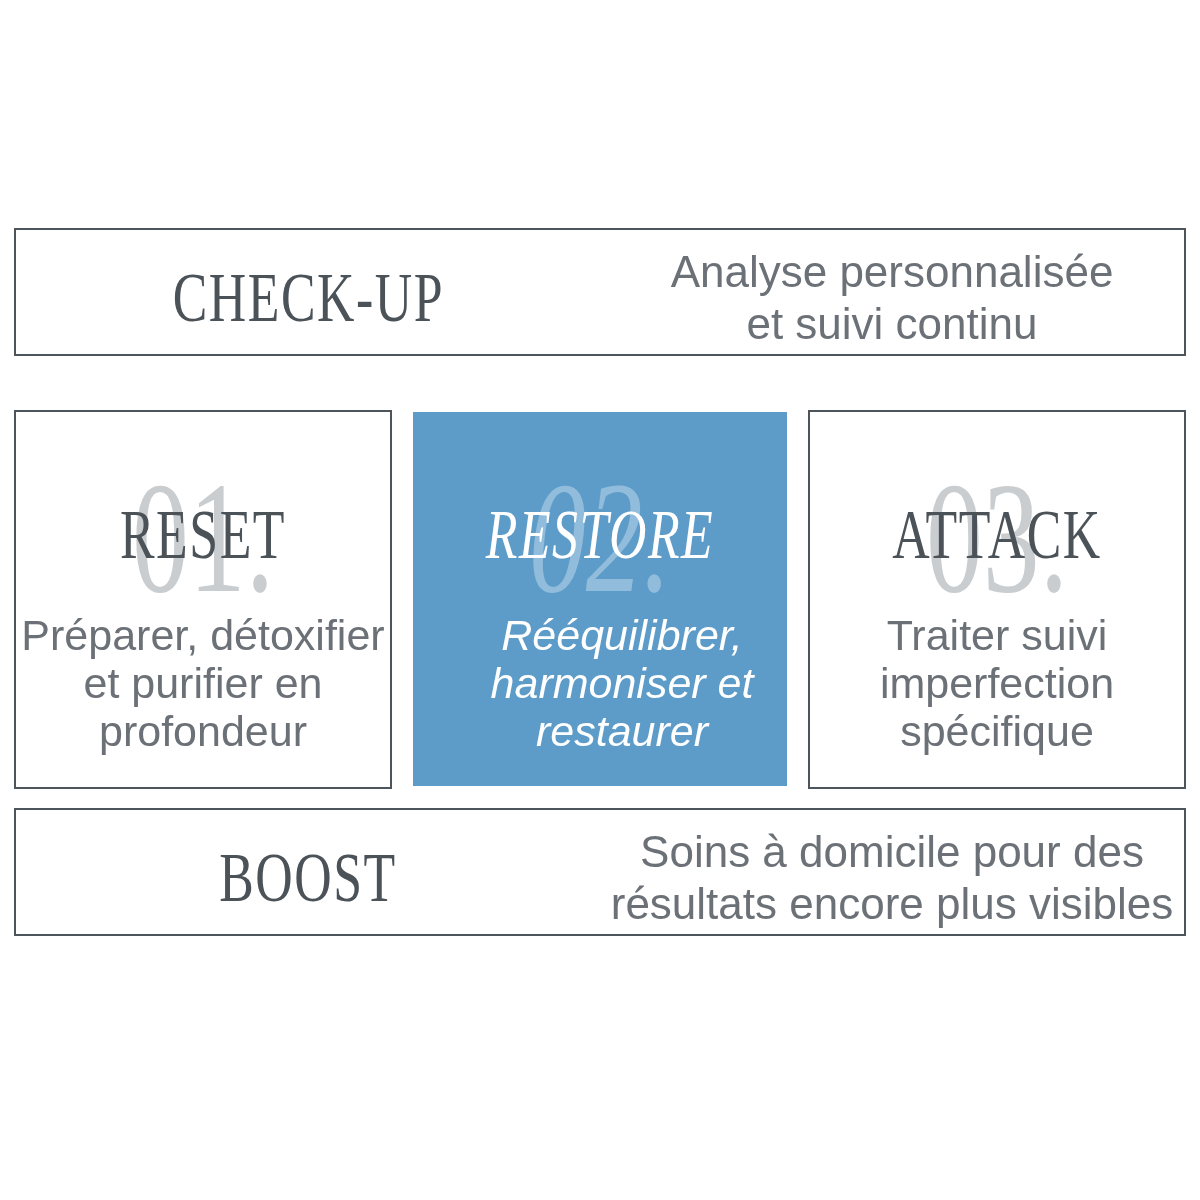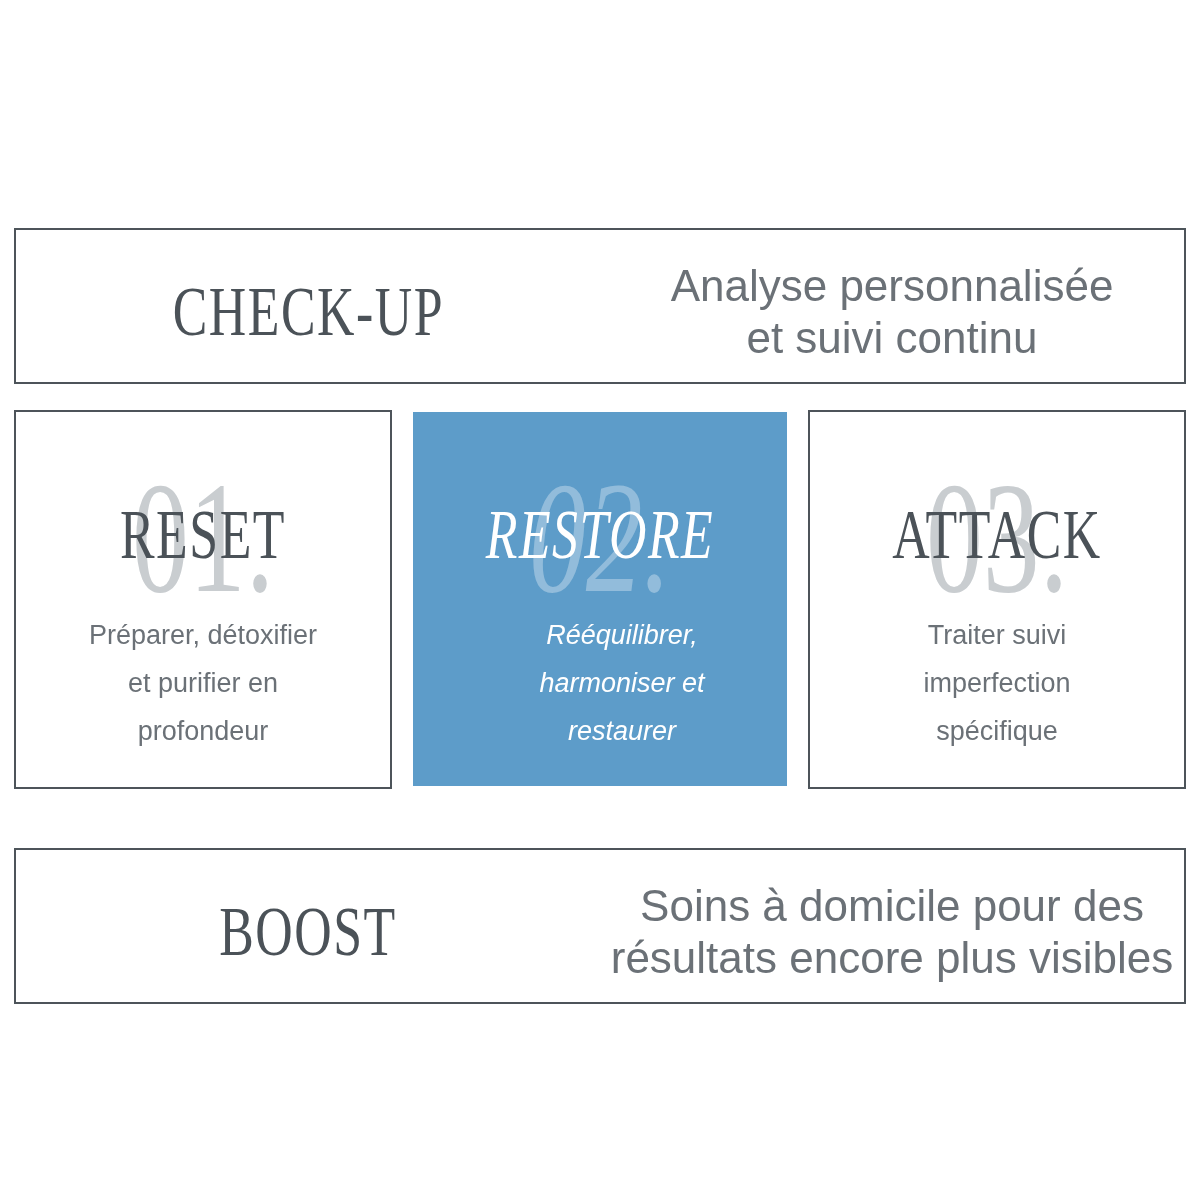--- a/index.html
+++ b/index.html
@@ -12,27 +12,27 @@
     position: relative;
     width: 1200px; height: 1200px;
     background: var(--background, #fff);
     overflow: hidden;
   }
 
   
   .banner {
     position: absolute;
     left: 14px;
-    width: 1172px; height: 156px;
+    width: 1172px; height: 128px;
     border: 2px solid var(--border, #4d545a);
     background: var(--background, #fff);
     display: flex;
   }
   .banner.top { top: 228px; }
-  .banner.bottom { top: 848px; }
+  .banner.bottom { top: 808px; }
   .banner-cell {
     flex: 1 1 50%;
     display: flex; align-items: center; justify-content: center;
     padding-top: 12px;
   }
 
   
   .display-title {
     font-family: "Liberation Serif", "DejaVu Serif", serif;
     font-size: 70px;
@@ -97,21 +97,21 @@
     color: var(--heading, #4b5258);
     transform: scaleX(0.74);
     white-space: nowrap;
   }
   .highlight .step-title { color: var(--on-accent, #ffffff); }
 
   .step-desc {
     position: absolute;
     top: 199px; left: 0; right: 0;
     text-align: center;
-    font-size: 27px;
+    font-size: 43px;
     line-height: 48px;
     color: var(--body-text, #6b7177);
     white-space: pre-line;
   }
   .highlight .step-desc { color: var(--on-accent, #ffffff); margin-left: 44px; }
 </style>
 </head>
 <body>
 
 <div class="canvas">

